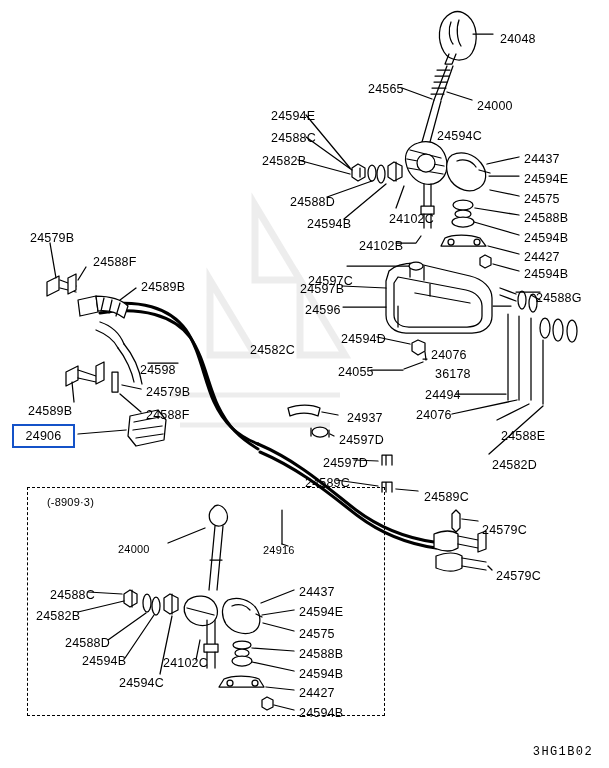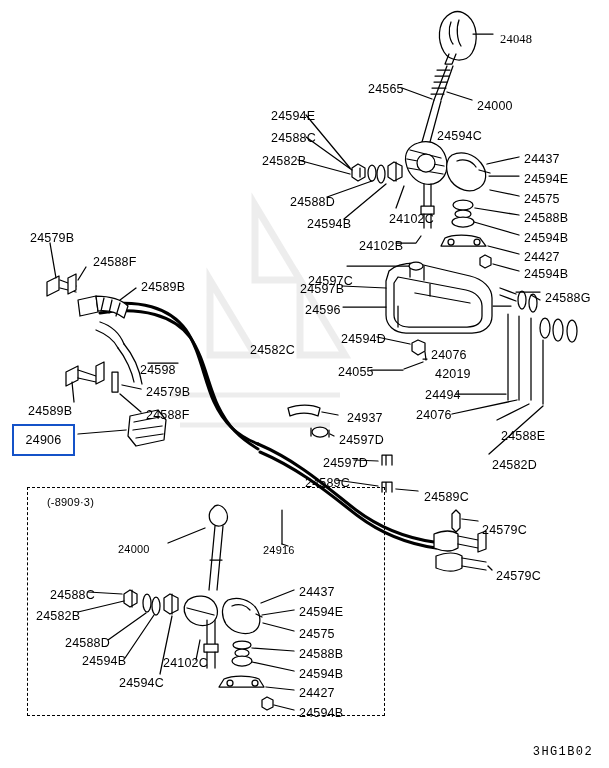--- a/index.html
+++ b/index.html
@@ -38,21 +38,21 @@
     background: #ffffff;
     box-sizing: border-box;
   }
   .hl .lbl {
     position: static;
   }
   #hl-24906 {
     left: 12px;
     top: 424px;
     width: 63px;
-    height: 32px;
+    height: 24px;
     display: flex;
     align-items: center;
     justify-content: center;
   }
   #inset-box {
     position: absolute;
     left: 27px;
     top: 487px;
     width: 358px;
     height: 229px;
@@ -306,21 +306,21 @@
   </svg>
 
   <div id="inset-box"></div>
 
   <div class="hl" id="hl-24906">
     <span class="lbl">24906</span>
   </div>
 
   <div class="lbl big" style="left:47px; top:496px;">(-8909·3)</div>
 
-  <div class="lbl" style="left:500px;  top:33px;font-family:Liberation Serif, serif;">24048</div>
+  <div class="lbl" style="left:500px;  top:33px;">24048</div>
   <div class="lbl" style="left:368px;  top:83px;">24565</div>
   <div class="lbl" style="left:477px;  top:100px;">24000</div>
   <div class="lbl" style="left:271px;  top:110px;">24594E</div>
   <div class="lbl" style="left:271px;  top:132px;">24588C</div>
   <div class="lbl" style="left:437px;  top:130px;">24594C</div>
   <div class="lbl" style="left:262px;  top:155px;">24582B</div>
   <div class="lbl" style="left:524px;  top:153px;">24437</div>
   <div class="lbl" style="left:524px;  top:173px;">24594E</div>
   <div class="lbl" style="left:524px;  top:193px;">24575</div>
   <div class="lbl" style="left:290px;  top:196px;">24588D</div>
@@ -330,27 +330,27 @@
   <div class="lbl" style="left:524px;  top:232px;">24594B</div>
   <div class="lbl" style="left:30px;   top:232px;">24579B</div>
   <div class="lbl" style="left:359px;  top:240px;">24102B</div>
   <div class="lbl" style="left:524px;  top:251px;">24427</div>
   <div class="lbl" style="left:93px;   top:256px;">24588F</div>
   <div class="lbl" style="left:308px;  top:263px;margin-top:12px;">24597C</div>
   <div class="lbl" style="left:524px;  top:268px;">24594B</div>
   <div class="lbl" style="left:300px;  top:283px;">24597B</div>
   <div class="lbl" style="left:141px;  top:281px;">24589B</div>
   <div class="lbl" style="left:305px;  top:304px;">24596</div>
-  <div class="lbl" style="left:536px;  top:292px;padding-left:9px;">24588G</div>
+  <div class="lbl" style="left:536px;  top:292px;">24588G</div>
   <div class="lbl" style="left:341px;  top:333px;">24594D</div>
   <div class="lbl" style="left:250px;  top:344px;">24582C</div>
   <div class="lbl" style="left:431px;  top:349px;">24076</div>
   <div class="lbl" style="left:140px;  top:364px;">24598</div>
   <div class="lbl" style="left:338px;  top:366px;">24055</div>
-  <div class="lbl" style="left:435px;  top:368px;">42019</div>
+  <div class="lbl" style="left:435px;  top:368px;">36178</div>
   <div class="lbl" style="left:146px;  top:386px;">24579B</div>
   <div class="lbl" style="left:425px;  top:389px;">24494</div>
   <div class="lbl" style="left:28px;   top:405px;">24589B</div>
   <div class="lbl" style="left:146px;  top:409px;">24588F</div>
   <div class="lbl" style="left:416px;  top:409px;">24076</div>
   <div class="lbl" style="left:347px;  top:412px;">24937</div>
   <div class="lbl" style="left:501px;  top:416px;margin-top:14px;">24588E</div>
   <div class="lbl" style="left:339px;  top:434px;">24597D</div>
   <div class="lbl" style="left:492px;  top:459px;">24582D</div>
   <div class="lbl" style="left:323px;  top:457px;">24597D</div>

